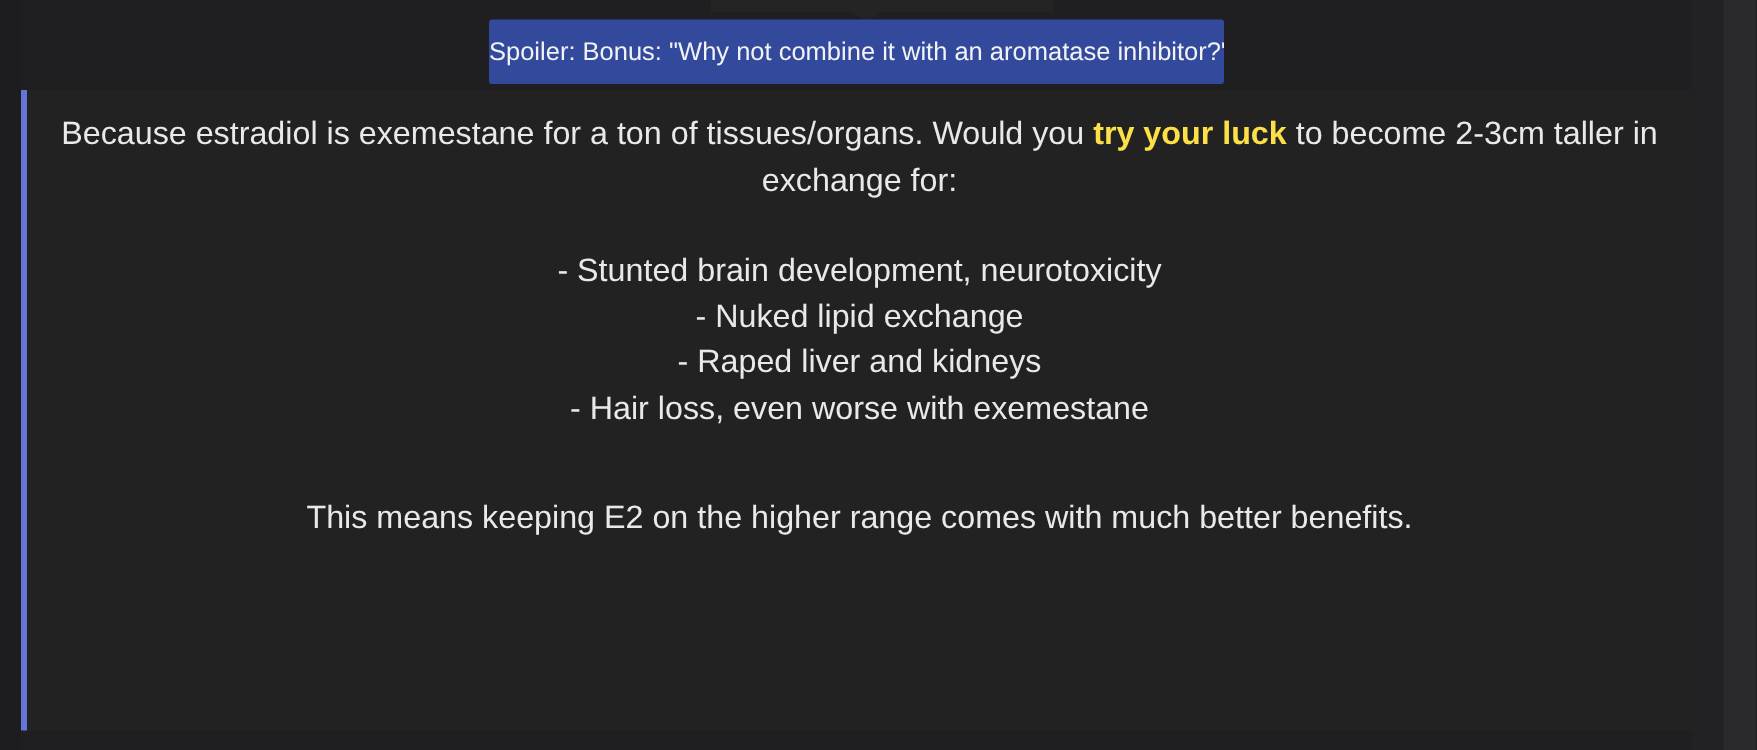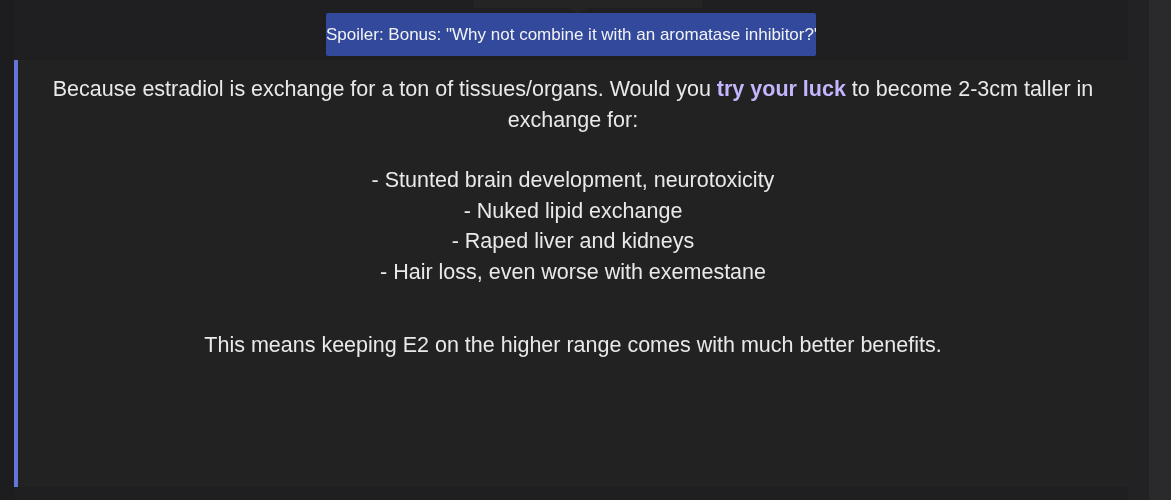--- a/index.html
+++ b/index.html
@@ -107,21 +107,21 @@
   .quote-text {
     color: #e8e9ea;
     font-size: 21.5px;
     line-height: 30.6px;
     text-align: center;
     font-family: "Liberation Sans", sans-serif;
   }
 
   .quote-text b {
     font-weight: bold;
-    color: #c4b5fd;
+    color: #fde047;
   }
 
   .intro-para {
     margin: 0;
     text-align: center;
   }
 
   .spacer {
     height: 30px;
   }
@@ -150,21 +150,21 @@
   <div class="gutter-b"></div>
 
   <div class="tooltip-stub"></div>
   <div class="tooltip-tail"></div>
 
   <button class="spoiler-button">Spoiler: Bonus: "Why not combine it with an aromatase inhibitor?"</button>
 
   <div class="quote-block">
     <div class="quote-text">
 
-      <p class="intro-para"><span>Because estradiol is exchange for a ton of tissues/organs. Would you </span><b>try your luck</b><span> to become 2-3cm taller in exchange for:</span></p>
+      <p class="intro-para"><span>Because estradiol is exemestane for a ton of tissues/organs. Would you </span><b>try your luck</b><span> to become 2-3cm taller in exchange for:</span></p>
 
       <div class="spacer"></div>
 
       <ul class="bullet-list">
         <li>- Stunted brain development, neurotoxicity</li>
         <li>- Nuked lipid exchange</li>
         <li>- Raped liver and kidneys</li>
         <li>- Hair loss, even worse with exemestane</li>
       </ul>
 

